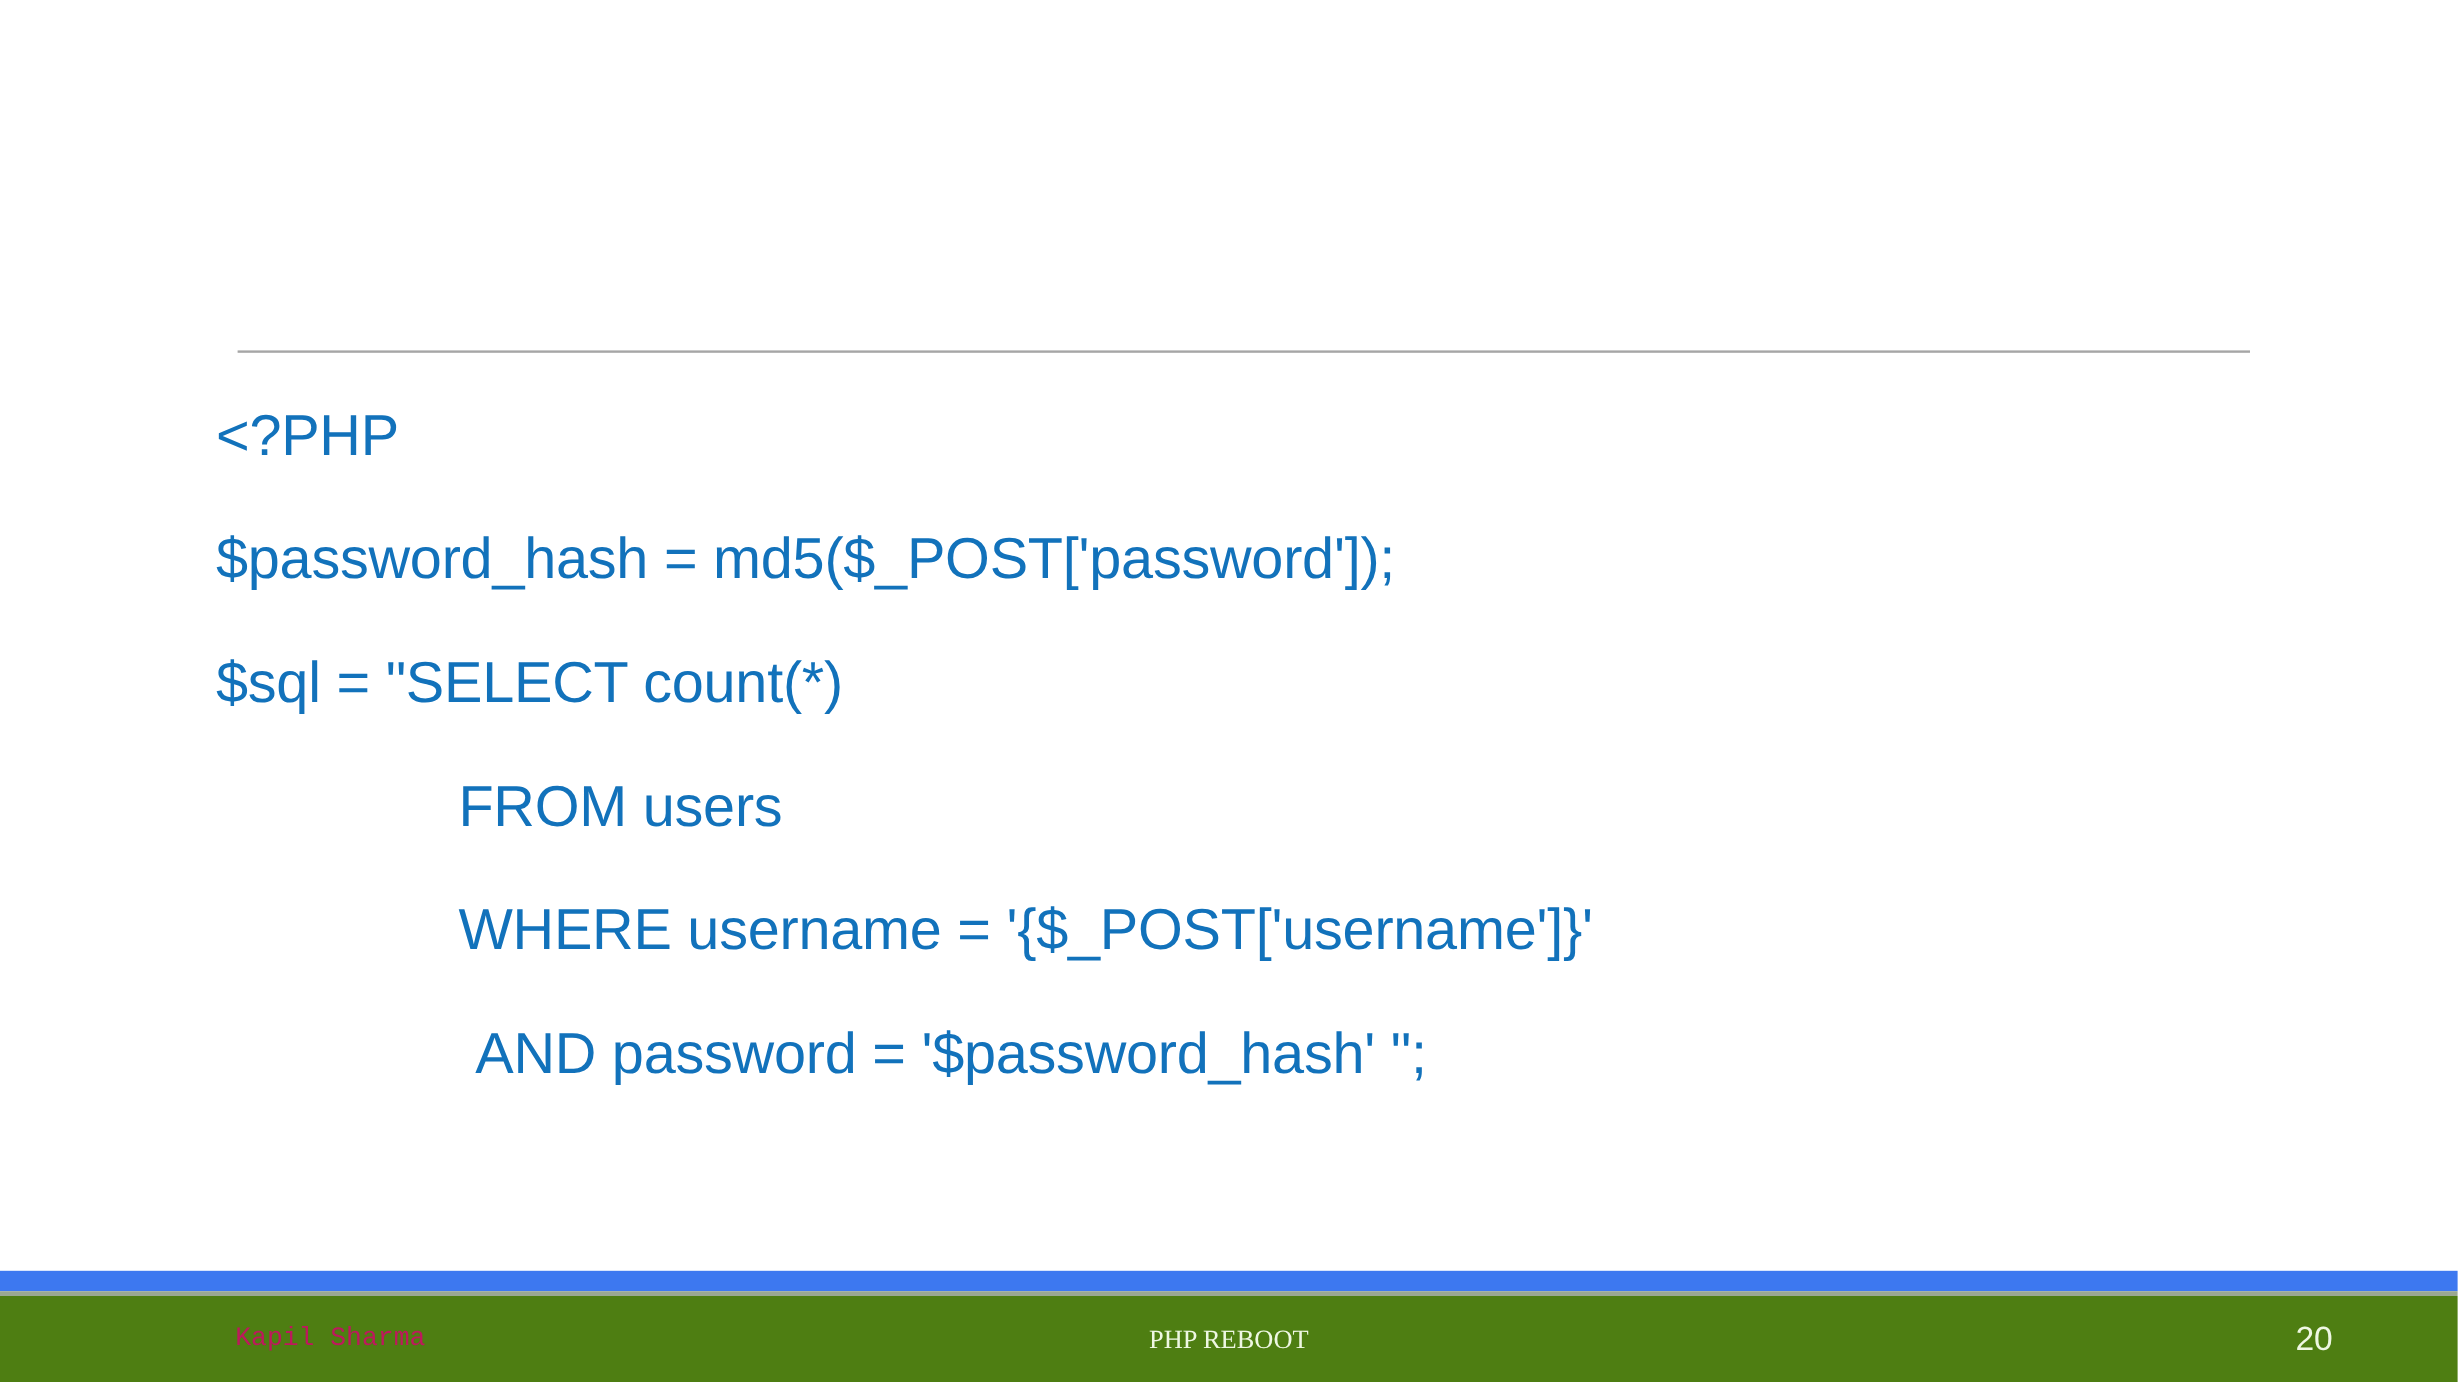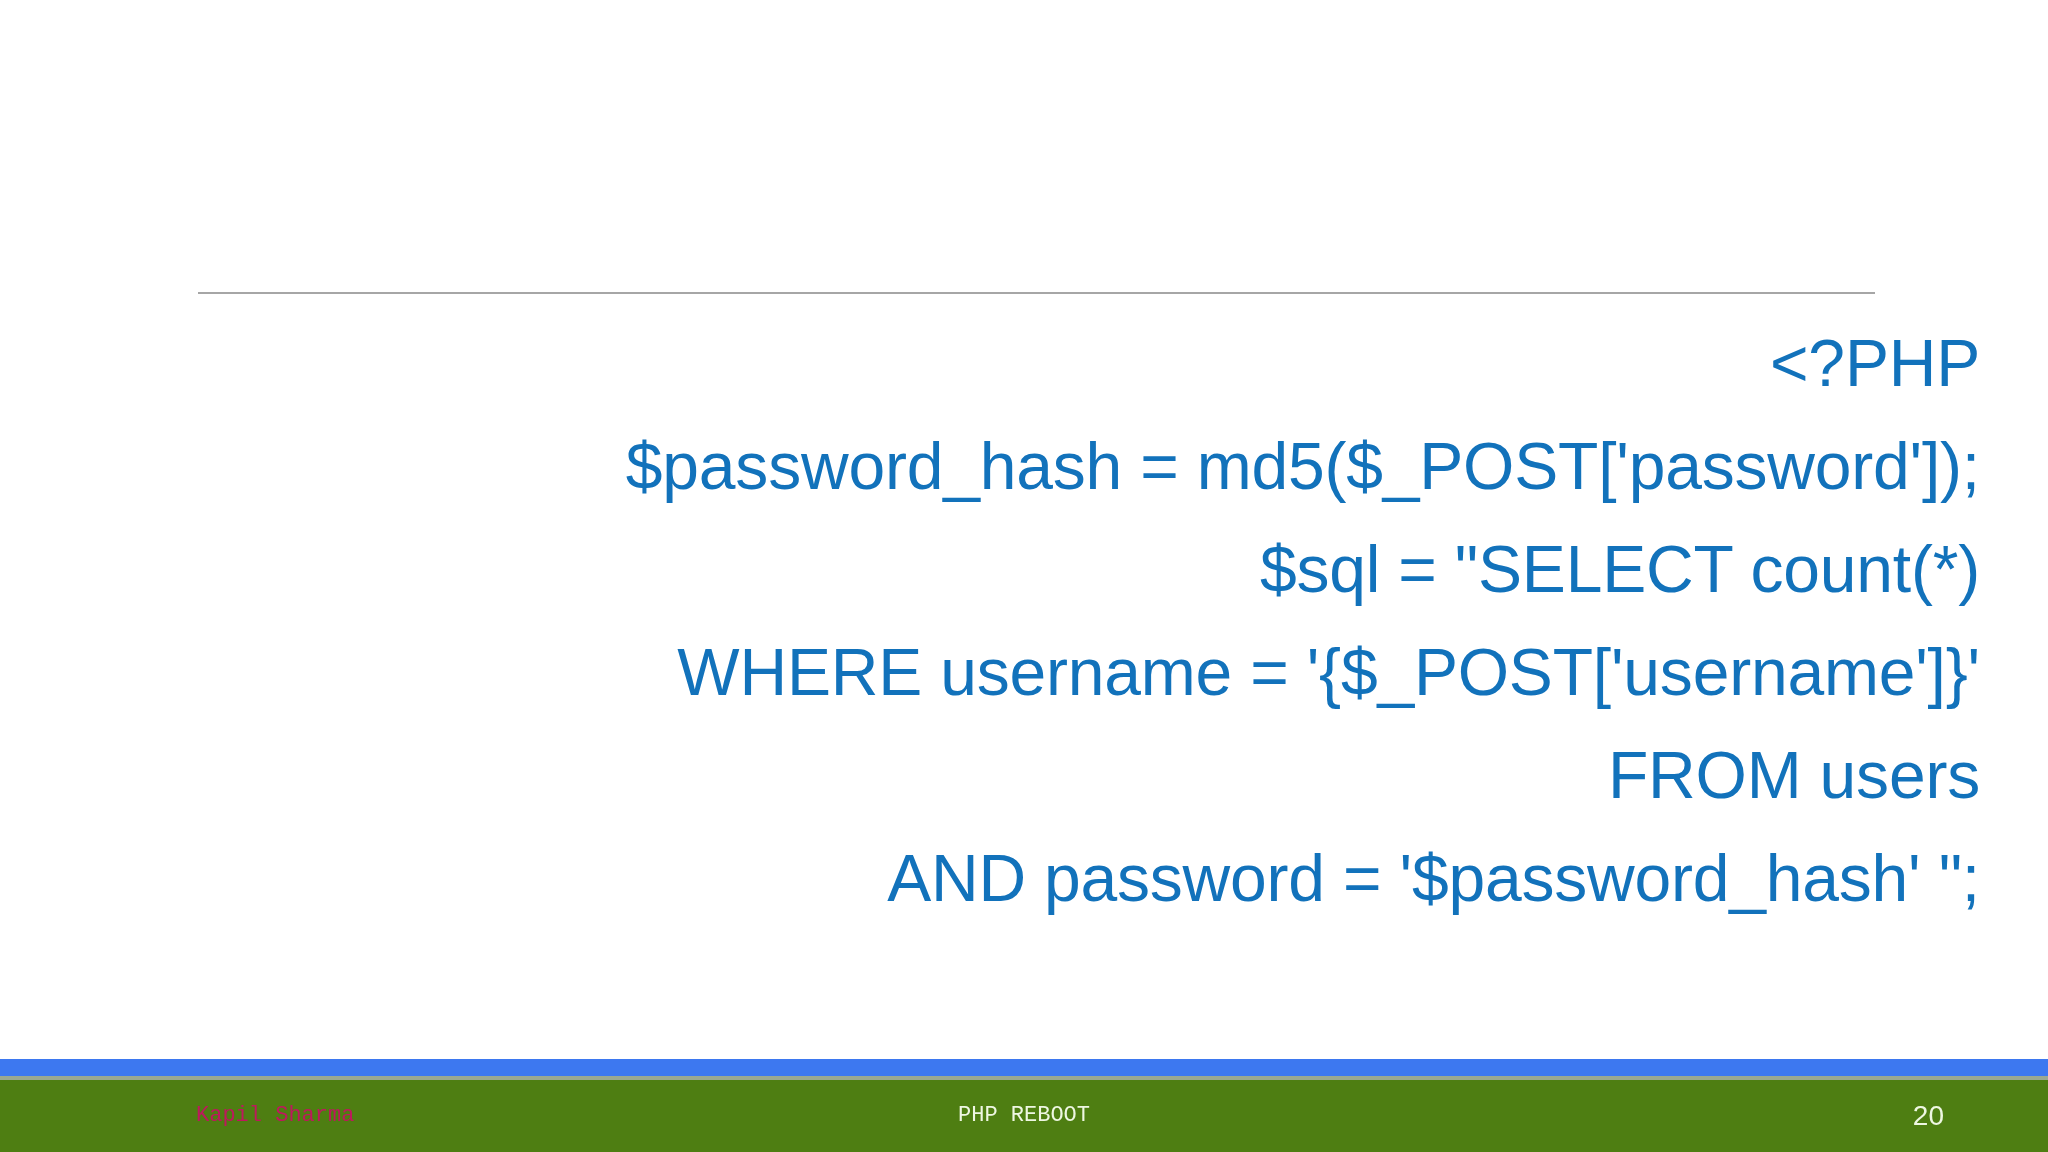--- a/index.html
+++ b/index.html
@@ -51,27 +51,26 @@
 
   
   .body-block {
     position: absolute;
     left: 180px;
     top: 312px;
     width: 1800px;
   }
   .code-line {
     font-family: "Liberation Sans", sans-serif;
-    font-size: 66px;
+    font-size: 48px;
     line-height: 103px;
     color: #1272bb;
     white-space: pre;
     font-weight: 400;
     letter-spacing: -0.2px;
-    text-align: right;
   }
   .code-line.indent-1 { padding-left: 0px; }
   .code-line.indent-2 { padding-left: 202px; }
   .code-line.indent-3 { padding-left: 216px; }
 
   
   .footer-accent {
     position: absolute;
     left: 0;
     top: 1059px;
@@ -104,21 +103,21 @@
     font-family: Liberation Mono, monospace;
   }
   .footer-center {
     position: absolute;
     left: 0;
     top: 1103px;
     width: 2048px;
     text-align: center;
     font-size: 22px;
     color: #eef7e2;
-    font-family: Liberation Mono, monospace;
+    font-family: Liberation Serif, serif;
   }
   .footer-right {
     position: absolute;
     right: 104px;
     top: 1100px;
     font-size: 28px;
     color: #eef7e2;
     font-family: "Liberation Sans", sans-serif;
   }
 </style>
@@ -126,22 +125,22 @@
 <body>
 
 <div class="slide">
 
   <div class="title-rule"></div>
 
   <div class="body-block">
     <div class="code-line indent-1">&lt;?PHP</div>
     <div class="code-line indent-1">$password_hash = md5($_POST['password']);</div>
     <div class="code-line indent-1">$sql = "SELECT count(*)</div>
+    <div class="code-line indent-2">FROM users</div>
     <div class="code-line indent-2">WHERE username = '{$_POST['username']}'</div>
-    <div class="code-line indent-2">FROM users</div>
     <div class="code-line indent-3">AND password = '$password_hash' ";</div>
   </div>
 
   <div class="footer-accent"></div>
   <div class="footer-divider"></div>
   <div class="footer-bar"></div>
 
   <div class="footer-left">Kapil Sharma</div>
   <div class="footer-center">PHP REBOOT</div>
   <div class="footer-right">20</div>

